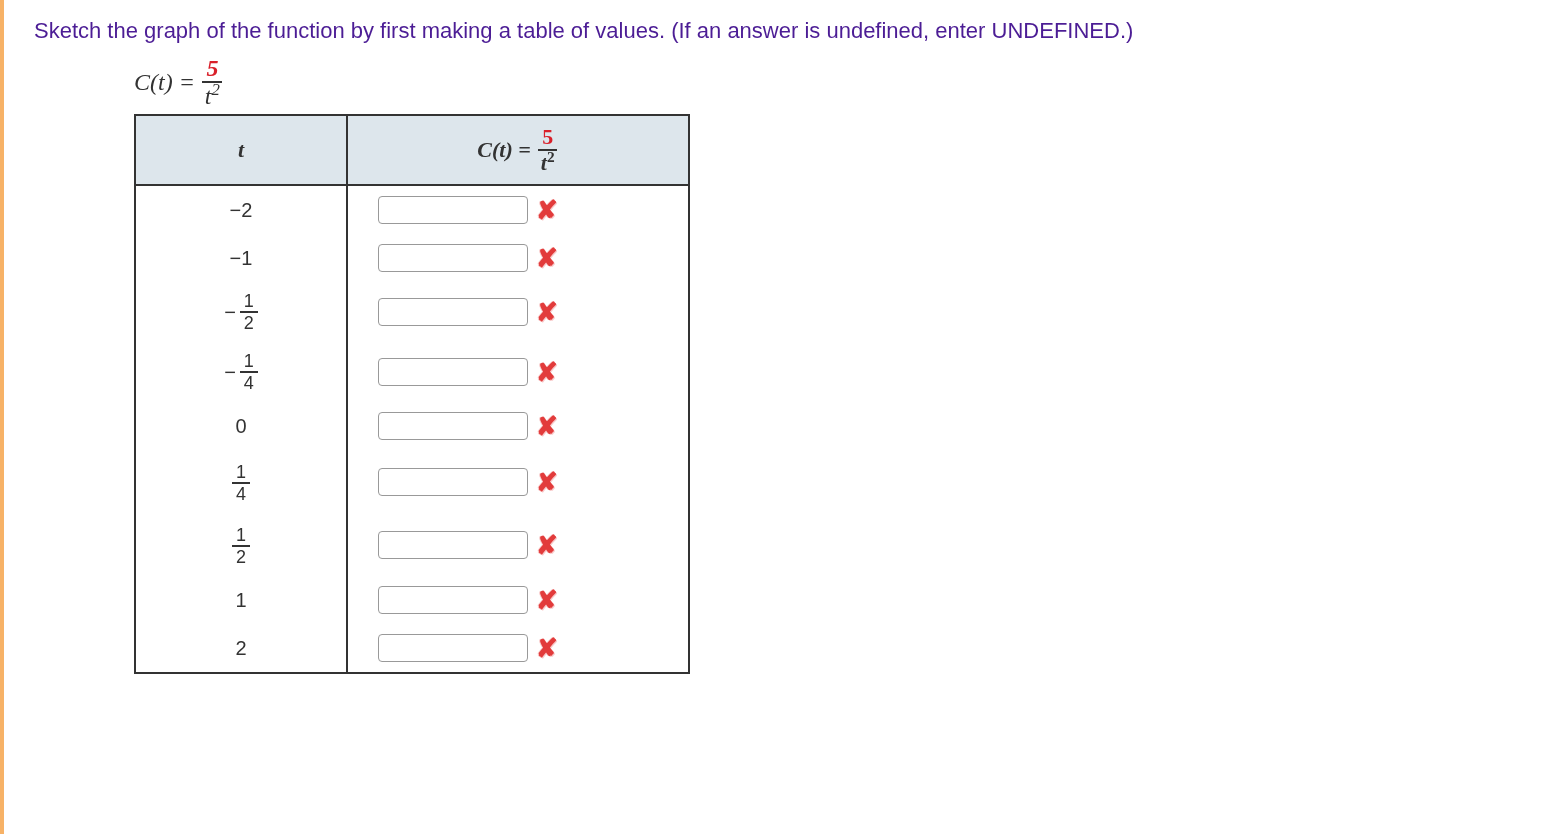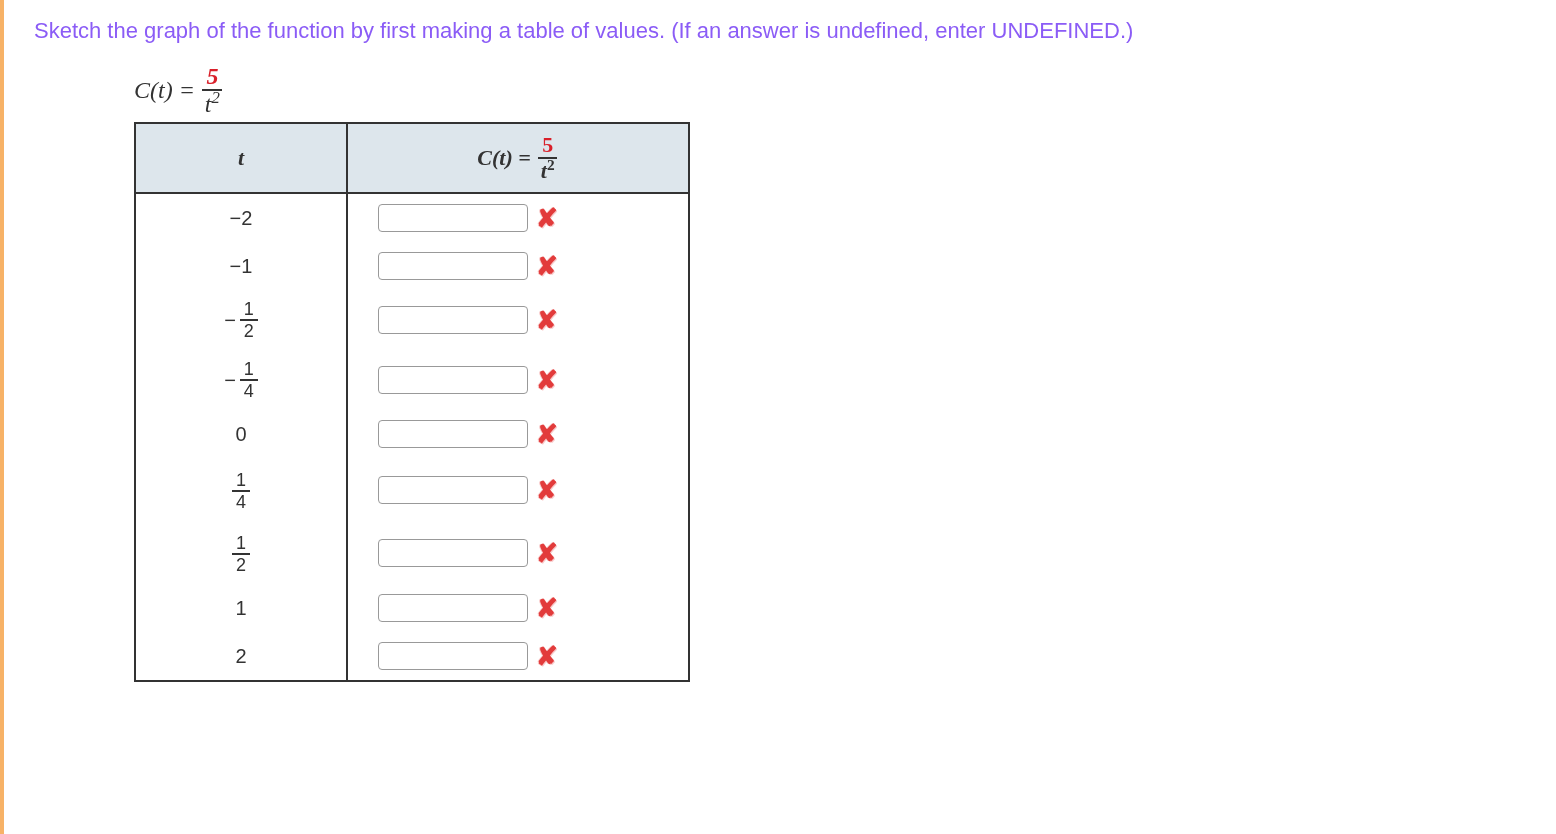--- a/index.html
+++ b/index.html
@@ -14,22 +14,22 @@
     width: 1556px;
     height: 834px;
     position: relative;
     border-left: 4px solid #f7b267; 
     box-sizing: border-box;
     padding: 18px 0 0 30px;
   }
   .prompt {
     font-size: 22px;
     font-family: Verdana, Arial, sans-serif;
-    margin-bottom: 20px;
-    color: #8b5cf6;
+    margin-bottom: 12px;
+    color: #4c1d95;
   }
   .equation {
     font-size: 24px;
     font-style: italic;
     font-family: "Times New Roman", serif;
     padding-left: 100px;
     margin-bottom: 6px;
     display: flex;
     align-items: center;
     gap: 6px;

